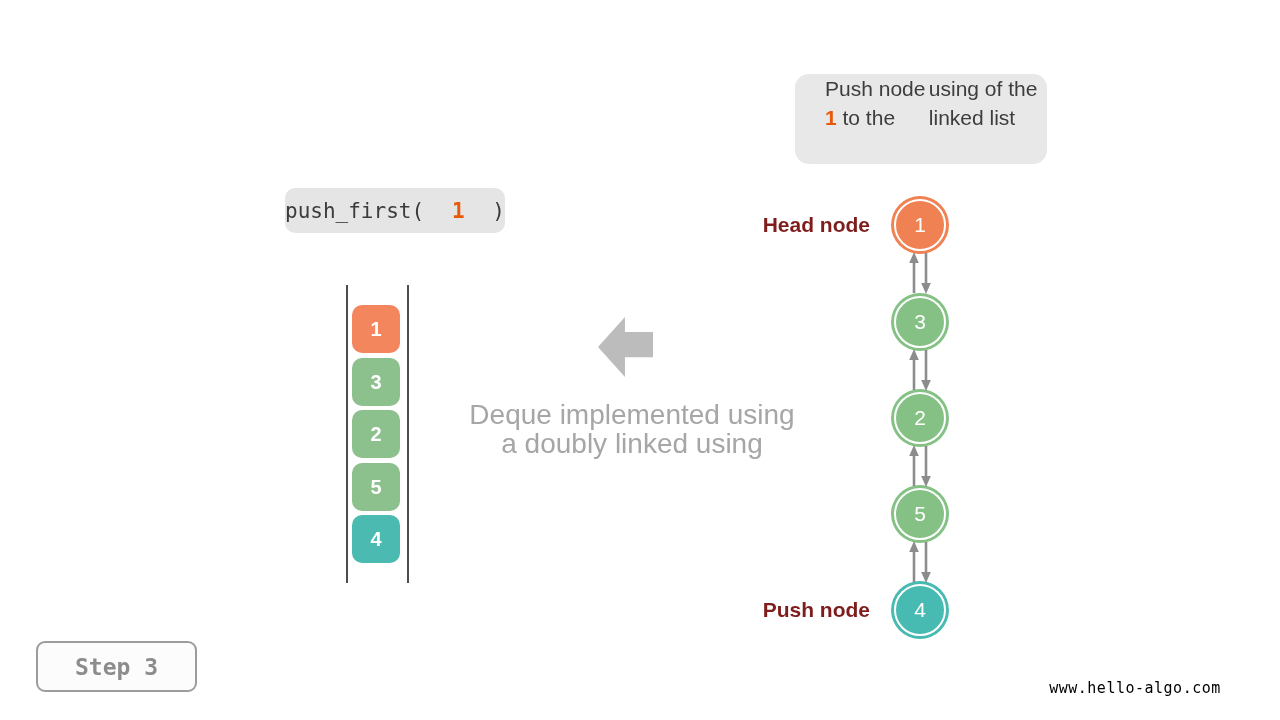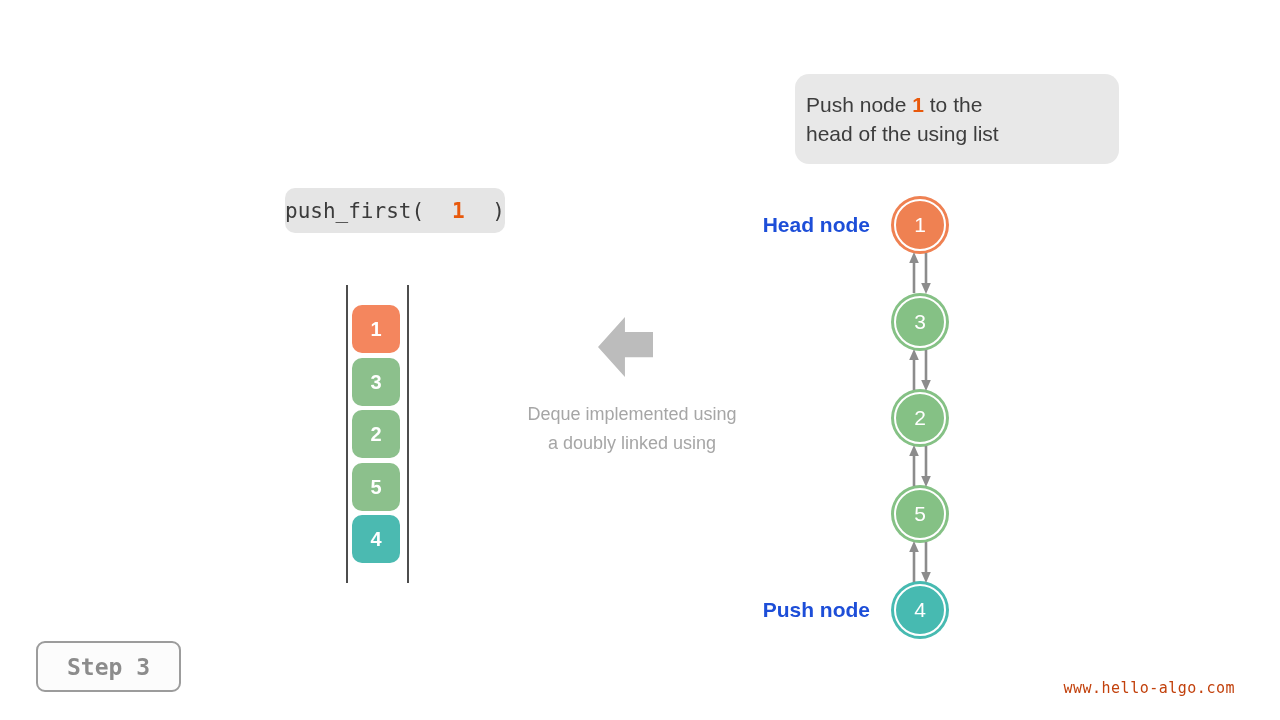--- a/index.html
+++ b/index.html
@@ -2,24 +2,24 @@
 <html><head>
 <meta charset="utf-8">
 <style>
   html,body{margin:0;padding:0;background:#ffffff;}
   .canvas{
     position:relative;width:1280px;height:720px;background:#ffffff;overflow:hidden;
     font-family:"Liberation Sans","DejaVu Sans",sans-serif;
   }
   
   .callout{
-    position:absolute;left:795px;top:74px;width:324px;height:90px;
+    position:absolute;left:795px;top:74px;width:252px;height:90px;
     background:#e8e8e8;border-radius:14px;
-    display:flex;flex-direction:column;justify-content:center;
-    padding-left:11px;box-sizing:border-box;
+    display:flex;flex-direction:row;justify-content:center;
+    padding-left:30px;box-sizing:border-box;
     font-size:21px;line-height:29px;color:#3d3d3d;
   }
   .hl{color:#e8590c;font-weight:bold;}
   
   .codebox{
     position:absolute;left:285px;top:188px;width:220px;height:45px;
     background:#e5e5e5;border-radius:10px;
     display:flex;align-items:center;justify-content:space-between;
     font-family:"DejaVu Sans Mono","Liberation Mono",monospace;
     font-size:21px;color:#3b3b3b;
@@ -33,57 +33,57 @@
     display:flex;align-items:center;justify-content:center;
   }
   
   .block-arrow{
     position:absolute;left:598px;top:317px;width:55px;height:60px;background:#bcbcbc;
     clip-path:polygon(0 50%,49% 0,49% 25%,100% 25%,100% 67%,49% 67%,49% 100%);
   }
   
   .caption{
     position:absolute;left:432px;top:400px;width:400px;text-align:center;
-    font-size:18px;line-height:29px;color:#a6a6a6;
+    font-size:28px;line-height:29px;color:#a6a6a6;
   }
   
   .node{
     position:absolute;left:894px;width:48px;height:48px;border-radius:50%;
     background:var(--c);border:2px solid #ffffff;box-shadow:0 0 0 3px var(--c);
     color:#fff;font-size:21px;
     display:flex;align-items:center;justify-content:center;
   }
   .connector{position:absolute;left:906px;width:28px;height:44px;}
   .node-label{
     position:absolute;left:700px;width:170px;height:28px;line-height:28px;
-    text-align:right;font-size:21px;font-weight:bold;color:#1d4ed8;
+    text-align:right;font-size:21px;font-weight:bold;color:#7f1d1d;
   }
   
   .stepbox{
-    position:absolute;left:36px;top:641px;width:145px;height:51px;box-sizing:border-box;
+    position:absolute;left:36px;top:641px;width:161px;height:51px;box-sizing:border-box;
     border:2px solid #9c9c9c;border-radius:9px;background:#fcfcfc;
     display:flex;align-items:center;justify-content:center;
     font-family:"DejaVu Sans Mono","Liberation Mono",monospace;
     font-size:23px;font-weight:bold;color:#8c8c8c;
   }
   
   .watermark{
-    position:absolute;left:1035px;top:679px;width:200px;text-align:right;
+    position:absolute;left:1035px;top:679px;width:200px;text-align:center;
     font-family:"DejaVu Sans Mono","Liberation Mono",monospace;
-    font-size:15px;color:#c2410c;letter-spacing:0.5px;
+    font-size:15px;color:#000000;letter-spacing:0.5px;
   }
 </style>
 </head>
 <body>
 
 <div class="canvas">
 
   <div class="callout">
     <div><span>Push node </span><span class="hl">1</span><span> to the</span></div>
-    <div>head of the using list</div>
+    <div>using of the linked list</div>
   </div>
 
   <div class="codebox">
     <span>push_first(</span>
       <span class="hl">1</span>
       <span>)</span>
   </div>
 
   <div class="stack-line" style="left:346px"></div>
   <div class="stack-line" style="left:407px"></div>

